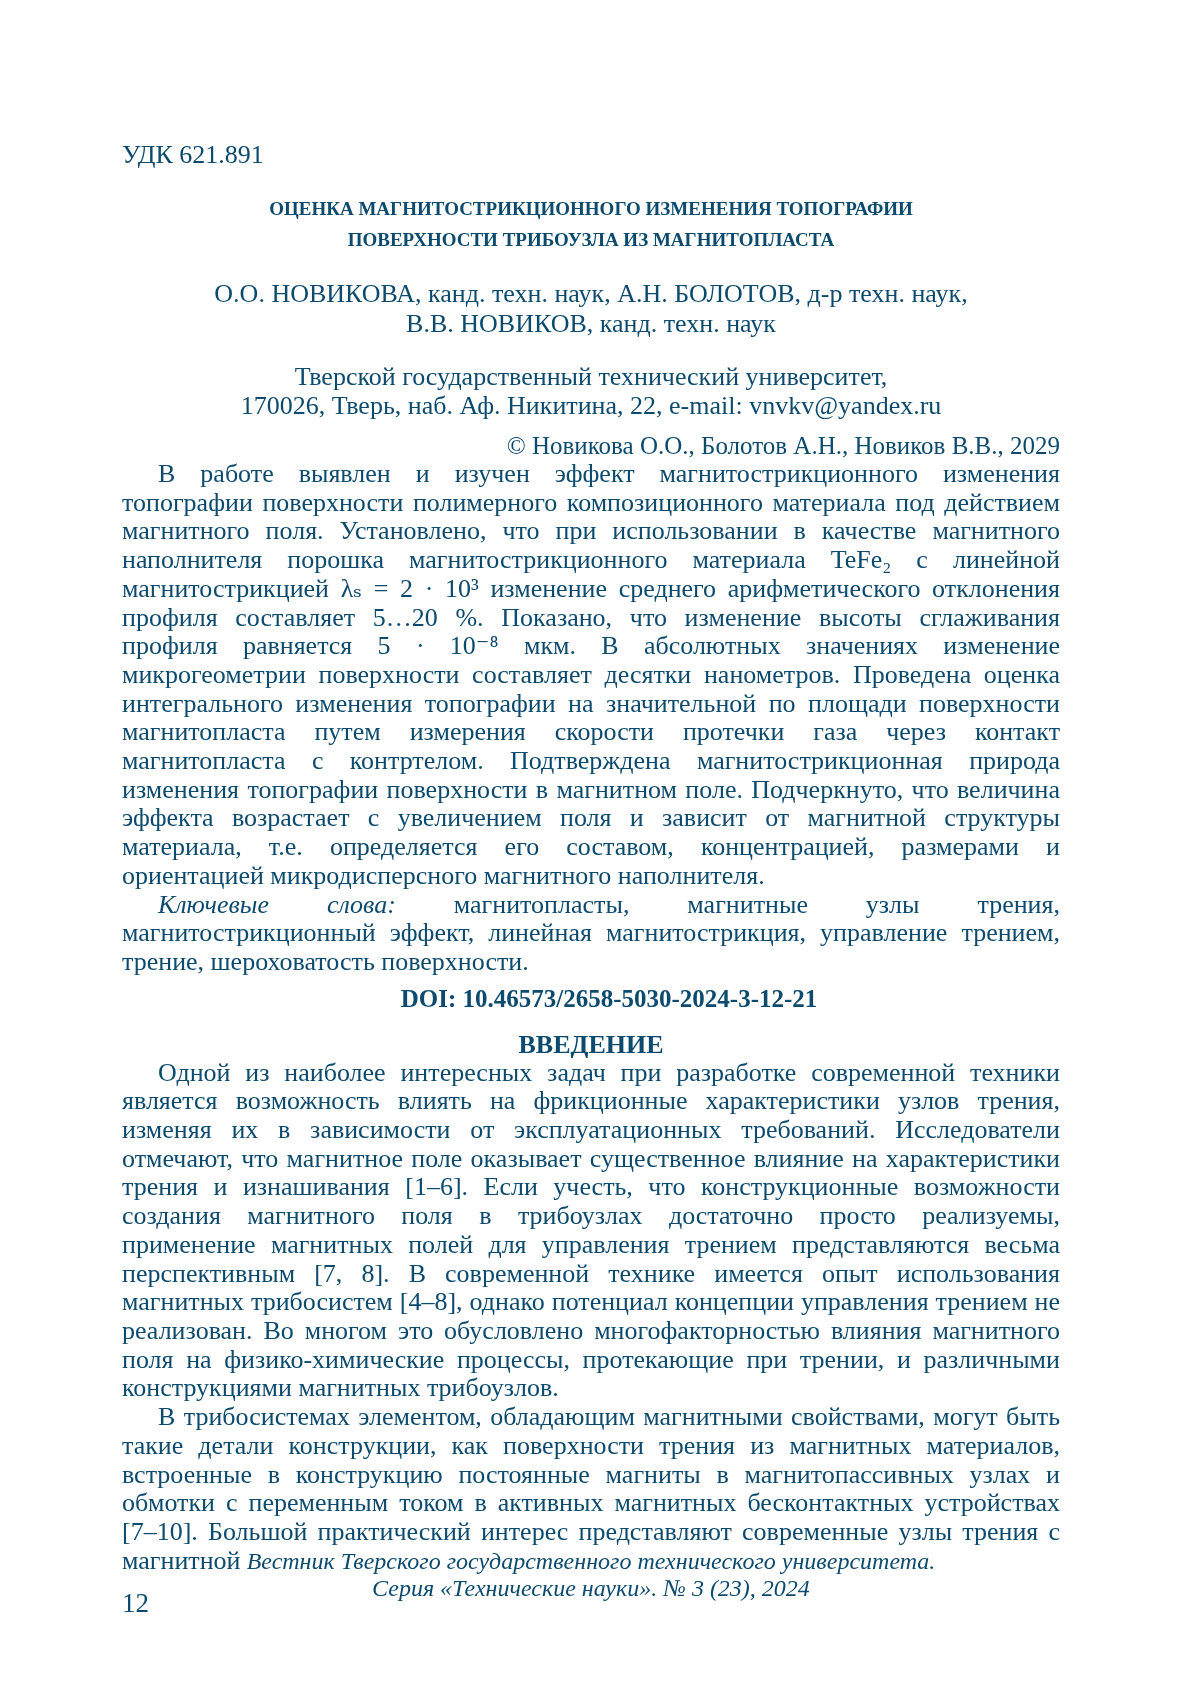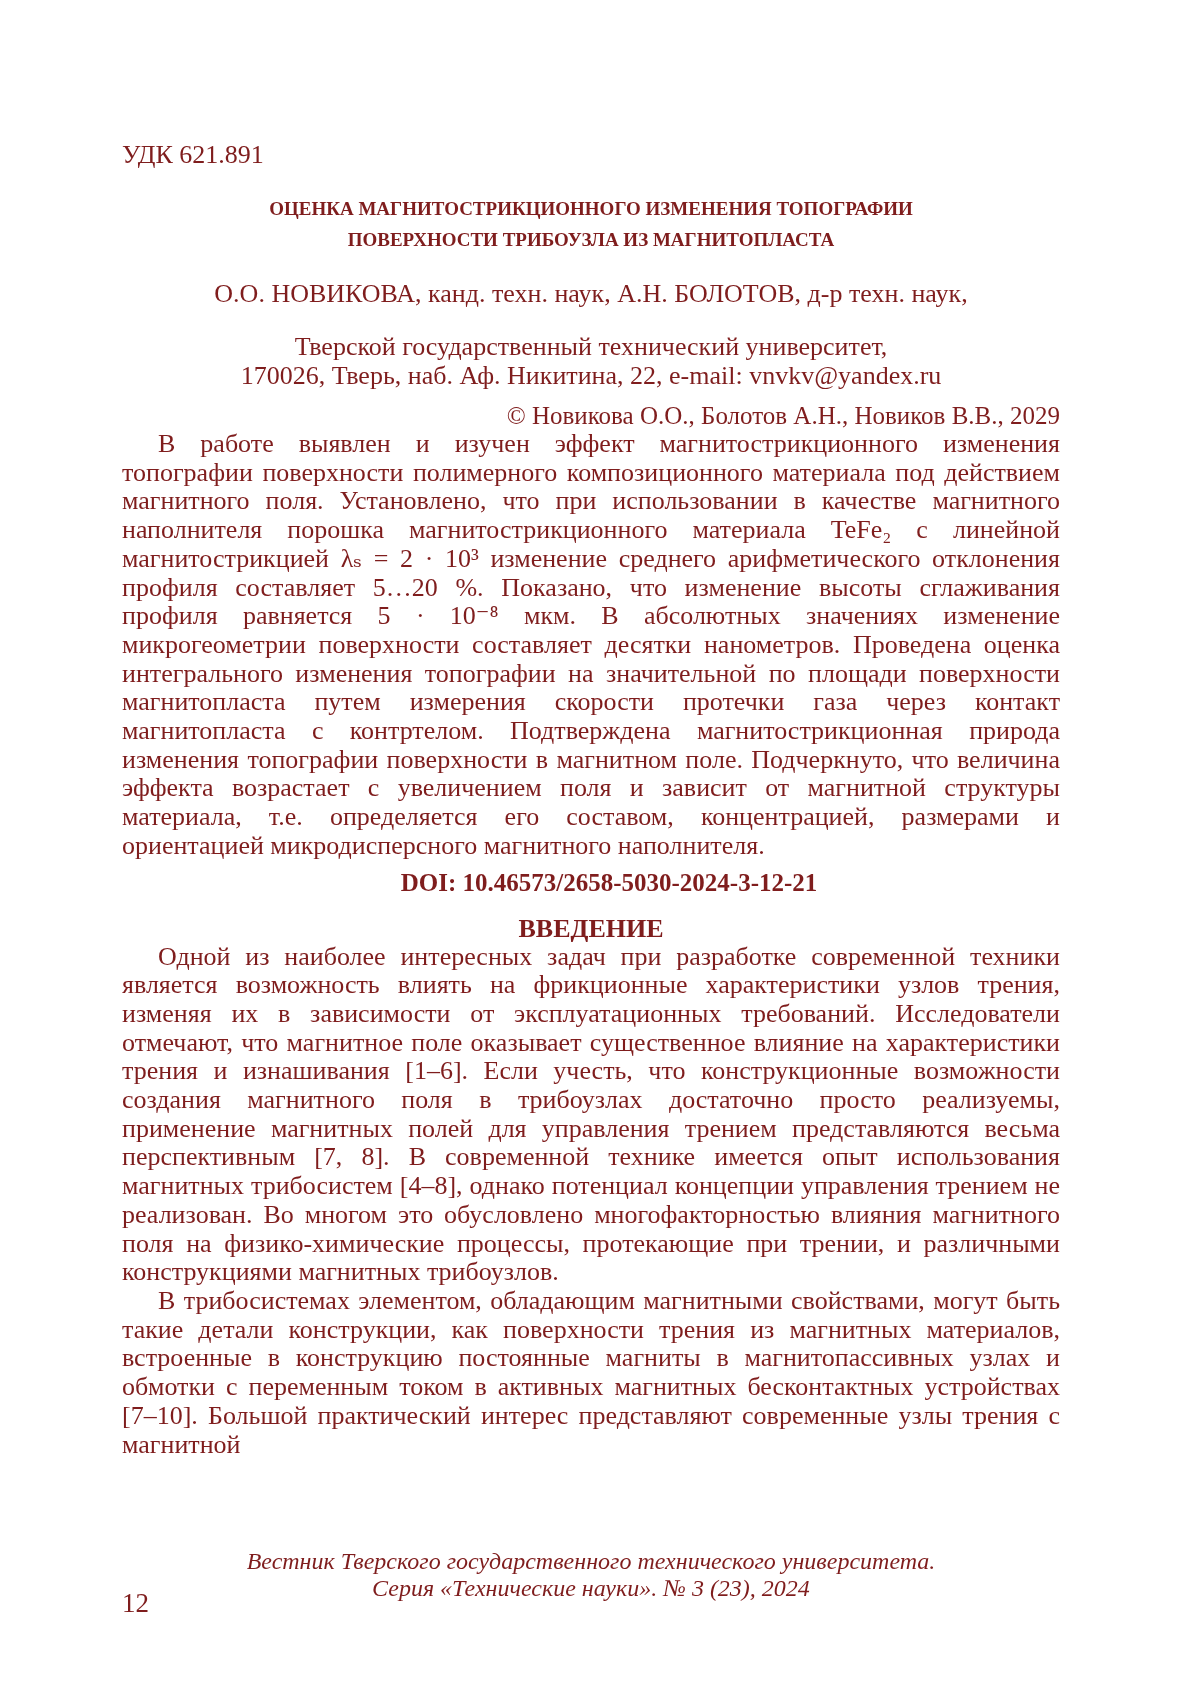--- a/index.html
+++ b/index.html
@@ -5,21 +5,21 @@
   html, body {
     margin: 0;
     padding: 0;
     background: #ffffff;
   }
   .page {
     position: relative;
     width: 1200px;
     height: 1697px;
     background: #ffffff;
-    color: #7f1d1d;
+    color: #0c4a6e;
     font-family: "Liberation Serif", "DejaVu Serif", serif;
     overflow: hidden;
     margin: 0 auto;
   }
   .content {
     position: absolute;
     left: 122px;
     top: 0;
     width: 938px;
     height: 100%;
@@ -114,31 +114,33 @@
 
     <div class="udc">УДК 621.891</div>
 
     <h1 class="title">
       <span class="line">ОЦЕНКА МАГНИТОСТРИКЦИОННОГО ИЗМЕНЕНИЯ ТОПОГРАФИИ</span>
       <span class="line">ПОВЕРХНОСТИ ТРИБОУЗЛА ИЗ МАГНИТОПЛАСТА</span>
     </h1>
 
     <div class="authors">
       <span class="line">О.О. НОВИКОВА, канд. техн. наук, А.Н. БОЛОТОВ, д-р техн. наук,</span>
+      <span class="line">В.В. НОВИКОВ, канд. техн. наук</span>
     </div>
 
     <div class="affiliation">
       <span class="line">Тверской государственный технический университет,</span>
       <span class="line">170026, Тверь, наб. Аф. Никитина, 22, e-mail: vnvkv@yandex.ru</span>
     </div>
 
     <div class="copyright">© Новикова О.О., Болотов А.Н., Новиков В.В., 2029</div>
 
     <p class="body-text abstract-text">В работе выявлен и изучен эффект магнитострикционного изменения топографии поверхности полимерного композиционного материала под действием магнитного поля. Установлено, что при использовании в качестве магнитного наполнителя порошка магнитострикционного материала TeFe₂ с линейной магнитострикцией λₛ = 2 · 10³ изменение среднего арифметического отклонения профиля составляет 5…20 %. Показано, что изменение высоты сглаживания профиля равняется 5 · 10⁻⁸ мкм. В абсолютных значениях изменение микрогеометрии поверхности составляет десятки нанометров. Проведена оценка интегрального изменения топографии на значительной по площади поверхности магнитопласта путем измерения скорости протечки газа через контакт магнитопласта с контртелом. Подтверждена магнитострикционная природа изменения топографии поверхности в магнитном поле. Подчеркнуто, что величина эффекта возрастает с увеличением поля и зависит от магнитной структуры материала, т.е. определяется его составом, концентрацией, размерами и ориентацией микродисперсного магнитного наполнителя.</p>
 
+    <p class="body-text keywords"><span class="keywords-label">Ключевые слова:</span><span> магнитопласты, магнитные узлы трения, магнитострикционный эффект, линейная магнитострикция, управление трением, трение, шероховатость поверхности.</span></p>
 
     <div class="doi">DOI: 10.46573/2658-5030-2024-3-12-21</div>
 
     <h2 class="section-heading">ВВЕДЕНИЕ</h2>
 
     <p class="body-text intro-p1">Одной из наиболее интересных задач при разработке современной техники является возможность влиять на фрикционные характеристики узлов трения, изменяя их в зависимости от эксплуатационных требований. Исследователи отмечают, что магнитное поле оказывает существенное влияние на характеристики трения и изнашивания [1–6]. Если учесть, что конструкционные возможности создания магнитного поля в трибоузлах достаточно просто реализуемы, применение магнитных полей для управления трением представляются весьма перспективным [7, 8]. В современной технике имеется опыт использования магнитных трибосистем [4–8], однако потенциал концепции управления трением не реализован. Во многом это обусловлено многофакторностью влияния магнитного поля на физико-химические процессы, протекающие при трении, и различными конструкциями магнитных трибоузлов.</p>
 
     <p class="body-text">В трибосистемах элементом, обладающим магнитными свойствами, могут быть такие детали конструкции, как поверхности трения из магнитных материалов, встроенные в конструкцию постоянные магниты в магнитопассивных узлах и обмотки с переменным током в активных магнитных бесконтактных устройствах [7–10]. Большой практический интерес представляют современные узлы трения с магнитной</p>
 
     <div class="footer">

